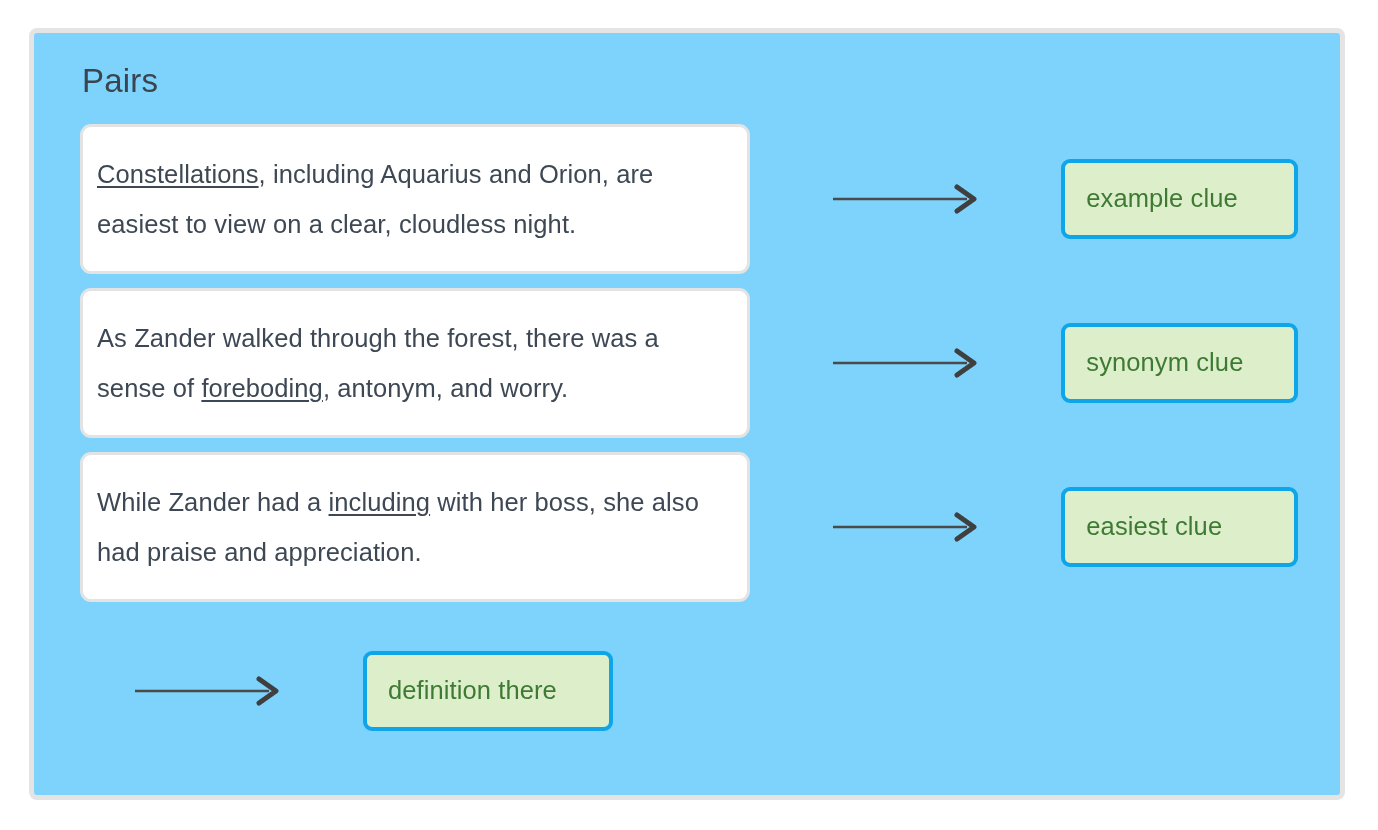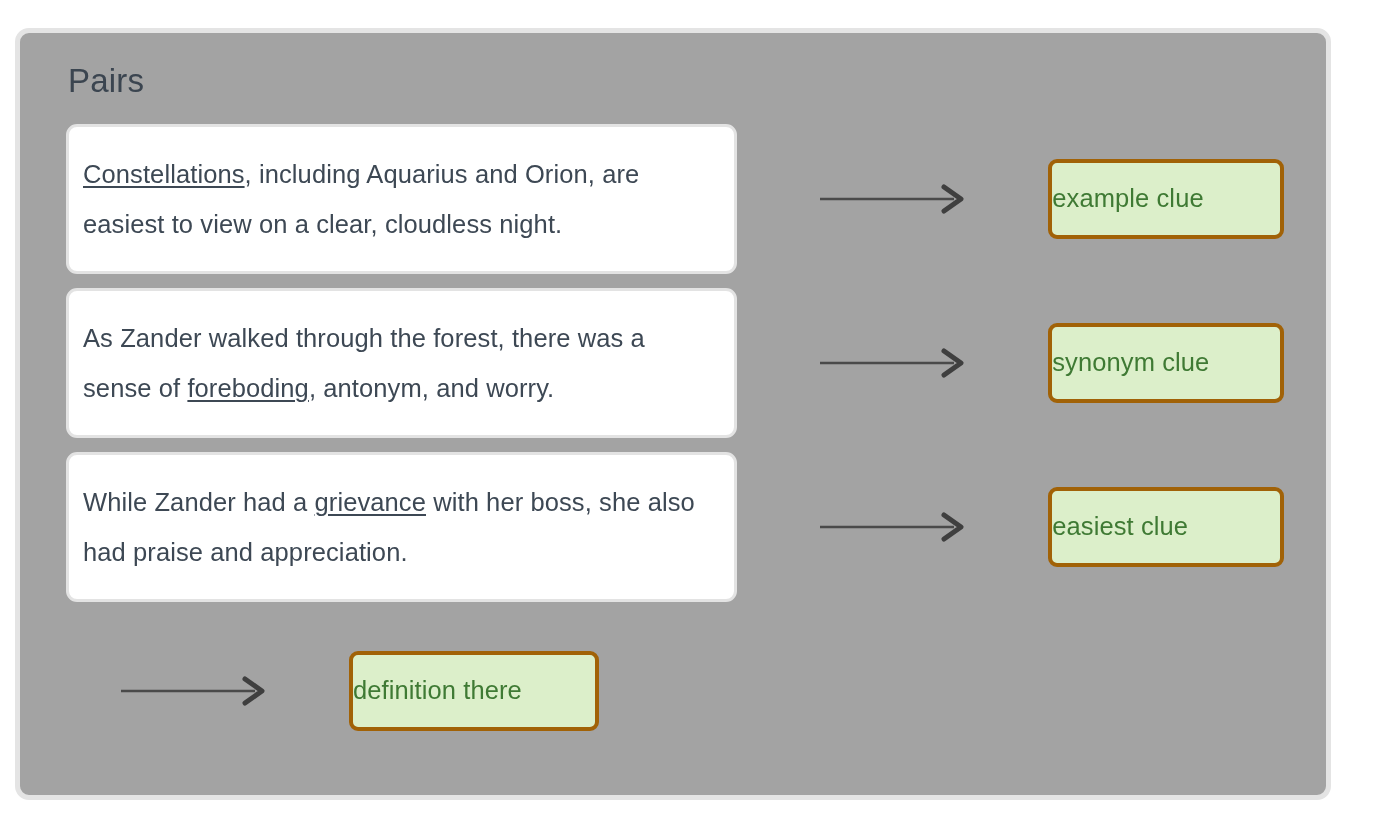--- a/index.html
+++ b/index.html
@@ -19,28 +19,28 @@
   .page {
     position: relative;
     width: 1378px;
     height: 830px;
     box-sizing: border-box;
   }
 
   
   .panel {
     position: absolute;
-    left: 15px;
+    left: 29px;
     top: 28px;
     width: 1316px;
     height: 772px;
     box-sizing: border-box;
-    background: #a3a3a3;
+    background: #7dd3fc;
     border: 5px solid #e4e4e4;
-    border-radius: 14px;
+    border-radius: 8px;
   }
 
   .panel-title {
     position: absolute;
     left: 48px;
     top: 31px;
     font-size: 33px;
     font-weight: 400;
     color: #3b4550;
     letter-spacing: 0.2px;
@@ -101,24 +101,25 @@
     flex: none;
   }
   .arrow-svg { display: block; }
 
   
   .clue-chip {
     box-sizing: border-box;
     width: 250px;
     height: 80px;
     background: #dcefca;
-    border: 4px solid #a16207;
+    border: 4px solid #0ea5e9;
     border-radius: 9px;
     display: flex;
     align-items: center;
+    padding-left: 21px;
   }
   .clue-label {
     font-size: 25.5px;
     color: #3f7a34;
     line-height: 1;
     white-space: nowrap;
     letter-spacing: 0.1px;
   }
 </style>
 </head>
@@ -157,21 +158,21 @@
             <polyline points="126,3 143,15 126,27" fill="none" stroke="#3f3f3f" stroke-width="5" stroke-linecap="round" stroke-linejoin="round"></polyline>
           </svg>
         </div>
         <div class="clue-chip">
           <span class="clue-label">synonym clue</span>
         </div>
       </div>
 
       <div class="pair-row">
         <div class="sentence-card">
-          <div class="sentence-text"><span>While Zander had a </span><span class="kw">grievance</span><span> with her boss, she also had praise and appreciation.</span></div>
+          <div class="sentence-text"><span>While Zander had a </span><span class="kw">including</span><span> with her boss, she also had praise and appreciation.</span></div>
         </div>
         <div class="arrow-cell">
           <svg class="arrow-svg" width="150" height="30" viewBox="0 0 150 30">
             <line x1="2" y1="15" x2="136" y2="15" stroke="#4a4a4a" stroke-width="2.6"></line>
             <polyline points="126,3 143,15 126,27" fill="none" stroke="#3f3f3f" stroke-width="5" stroke-linecap="round" stroke-linejoin="round"></polyline>
           </svg>
         </div>
         <div class="clue-chip">
           <span class="clue-label">easiest clue</span>
         </div>

